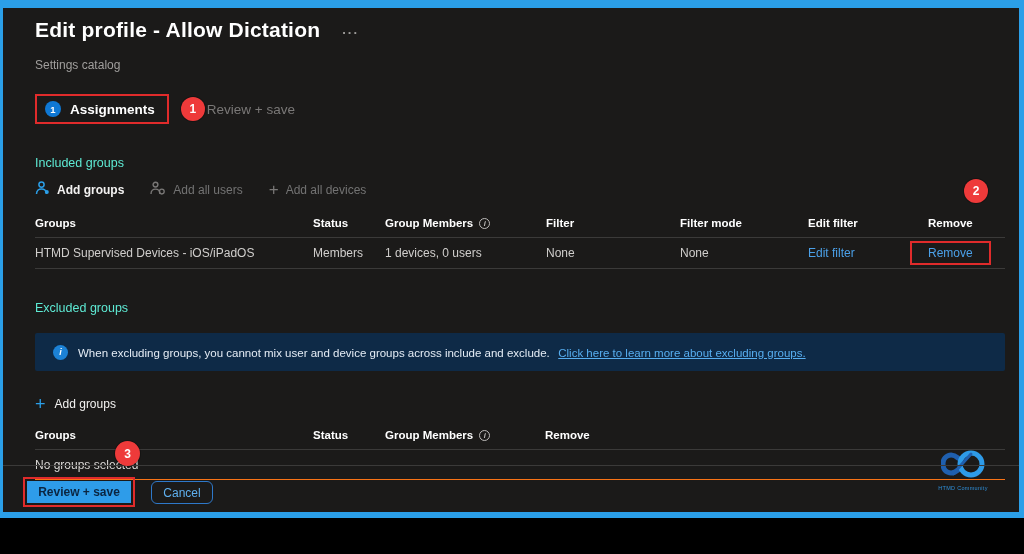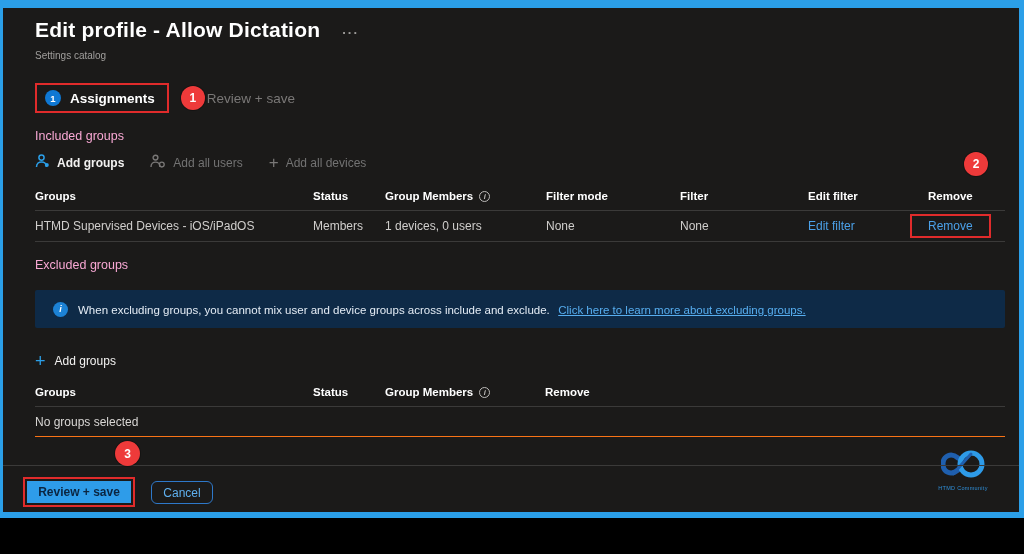--- a/index.html
+++ b/index.html
@@ -13,21 +13,21 @@
   .app {
     position:absolute; top:8px; left:3px; right:5px; bottom:6px;
     background:#1b1a19; color:#e8e6e3; overflow:hidden;
   }
   .content { padding:10px 14px 0 32px; }
 
   
   .title-row { display:flex; align-items:flex-start; gap:22px; }
   .page-title { font-size:21px; font-weight:bold; color:#ffffff; letter-spacing:.2px; }
   .ellipsis { color:#9d9b99; font-size:13px; font-weight:bold; letter-spacing:2px; margin-top:4px; cursor:pointer; }
-  .subtitle { font-size:10px; color:#a19f9d; margin-top:8px; }
+  .subtitle { font-size:12px; color:#a19f9d; margin-top:16px; }
 
   
   .tabs { display:flex; align-items:center; margin-top:22px; }
   .tab-annot-box {
     display:flex; align-items:center; gap:9px;
     border:2.5px solid #e02b2b; padding:5px 12px 5px 8px;
   }
   .step-circle {
     width:16px; height:16px; border-radius:50%; background:#0f78d4;
     color:#fff; font-size:9.5px; font-weight:bold;
@@ -37,21 +37,21 @@
   .tab-inactive { color:#7a7877; font-size:13.5px; }
   .annot-badge {
     width:24px; height:24px; border-radius:50%; background:#ee3a3a;
     color:#fff; font-weight:bold; font-size:12px;
     display:flex; align-items:center; justify-content:center;
     box-shadow:0 0 0 1px rgba(0,0,0,.25);
   }
   .tabs .annot-badge { margin:0 2px 0 12px; }
 
   
-  .section-heading { font-size:12.5px; color:#f9a8d4; margin-top:16px; }
+  .section-heading { font-size:12.5px; color:#5eead4; margin-top:32px; }
 
   
   .toolbar { display:flex; align-items:center; gap:26px; margin-top:11px; }
   .tb-item { display:flex; align-items:center; gap:7px; cursor:pointer; }
   .tb-item .lbl-on  { color:#f3f2f1; font-size:12px; font-weight:bold; }
   .tb-item .lbl-off { color:#737373; font-size:12px; }
   .plus-glyph { color:#7a7877; font-size:17px; font-weight:400; line-height:12px; }
 
   
   .tbl { margin-top:14px; position:relative; }
@@ -168,22 +168,22 @@
 
       <div class="tbl">
         <span class="annot-badge badge-above-remove">2</span>
         <div class="grid7 hdr-row">
           <div class="th">Groups</div>
           <div class="th">Status</div>
           <div class="th">
             <span>Group Members</span>
             <span class="info-dot">i</span>
           </div>
+          <div class="th">Filter</div>
           <div class="th">Filter mode</div>
-          <div class="th">Filter</div>
           <div class="th">Edit filter</div>
           <div class="th">Remove</div>
         </div>
         <div class="grid7 data-row">
           <div class="td">HTMD Supervised Devices - iOS/iPadOS</div>
           <div class="td">Members</div>
           <div class="td">1 devices, 0 users</div>
           <div class="td">None</div>
           <div class="td">None</div>
           <div class="td"><span class="link">Edit filter</span></div>

